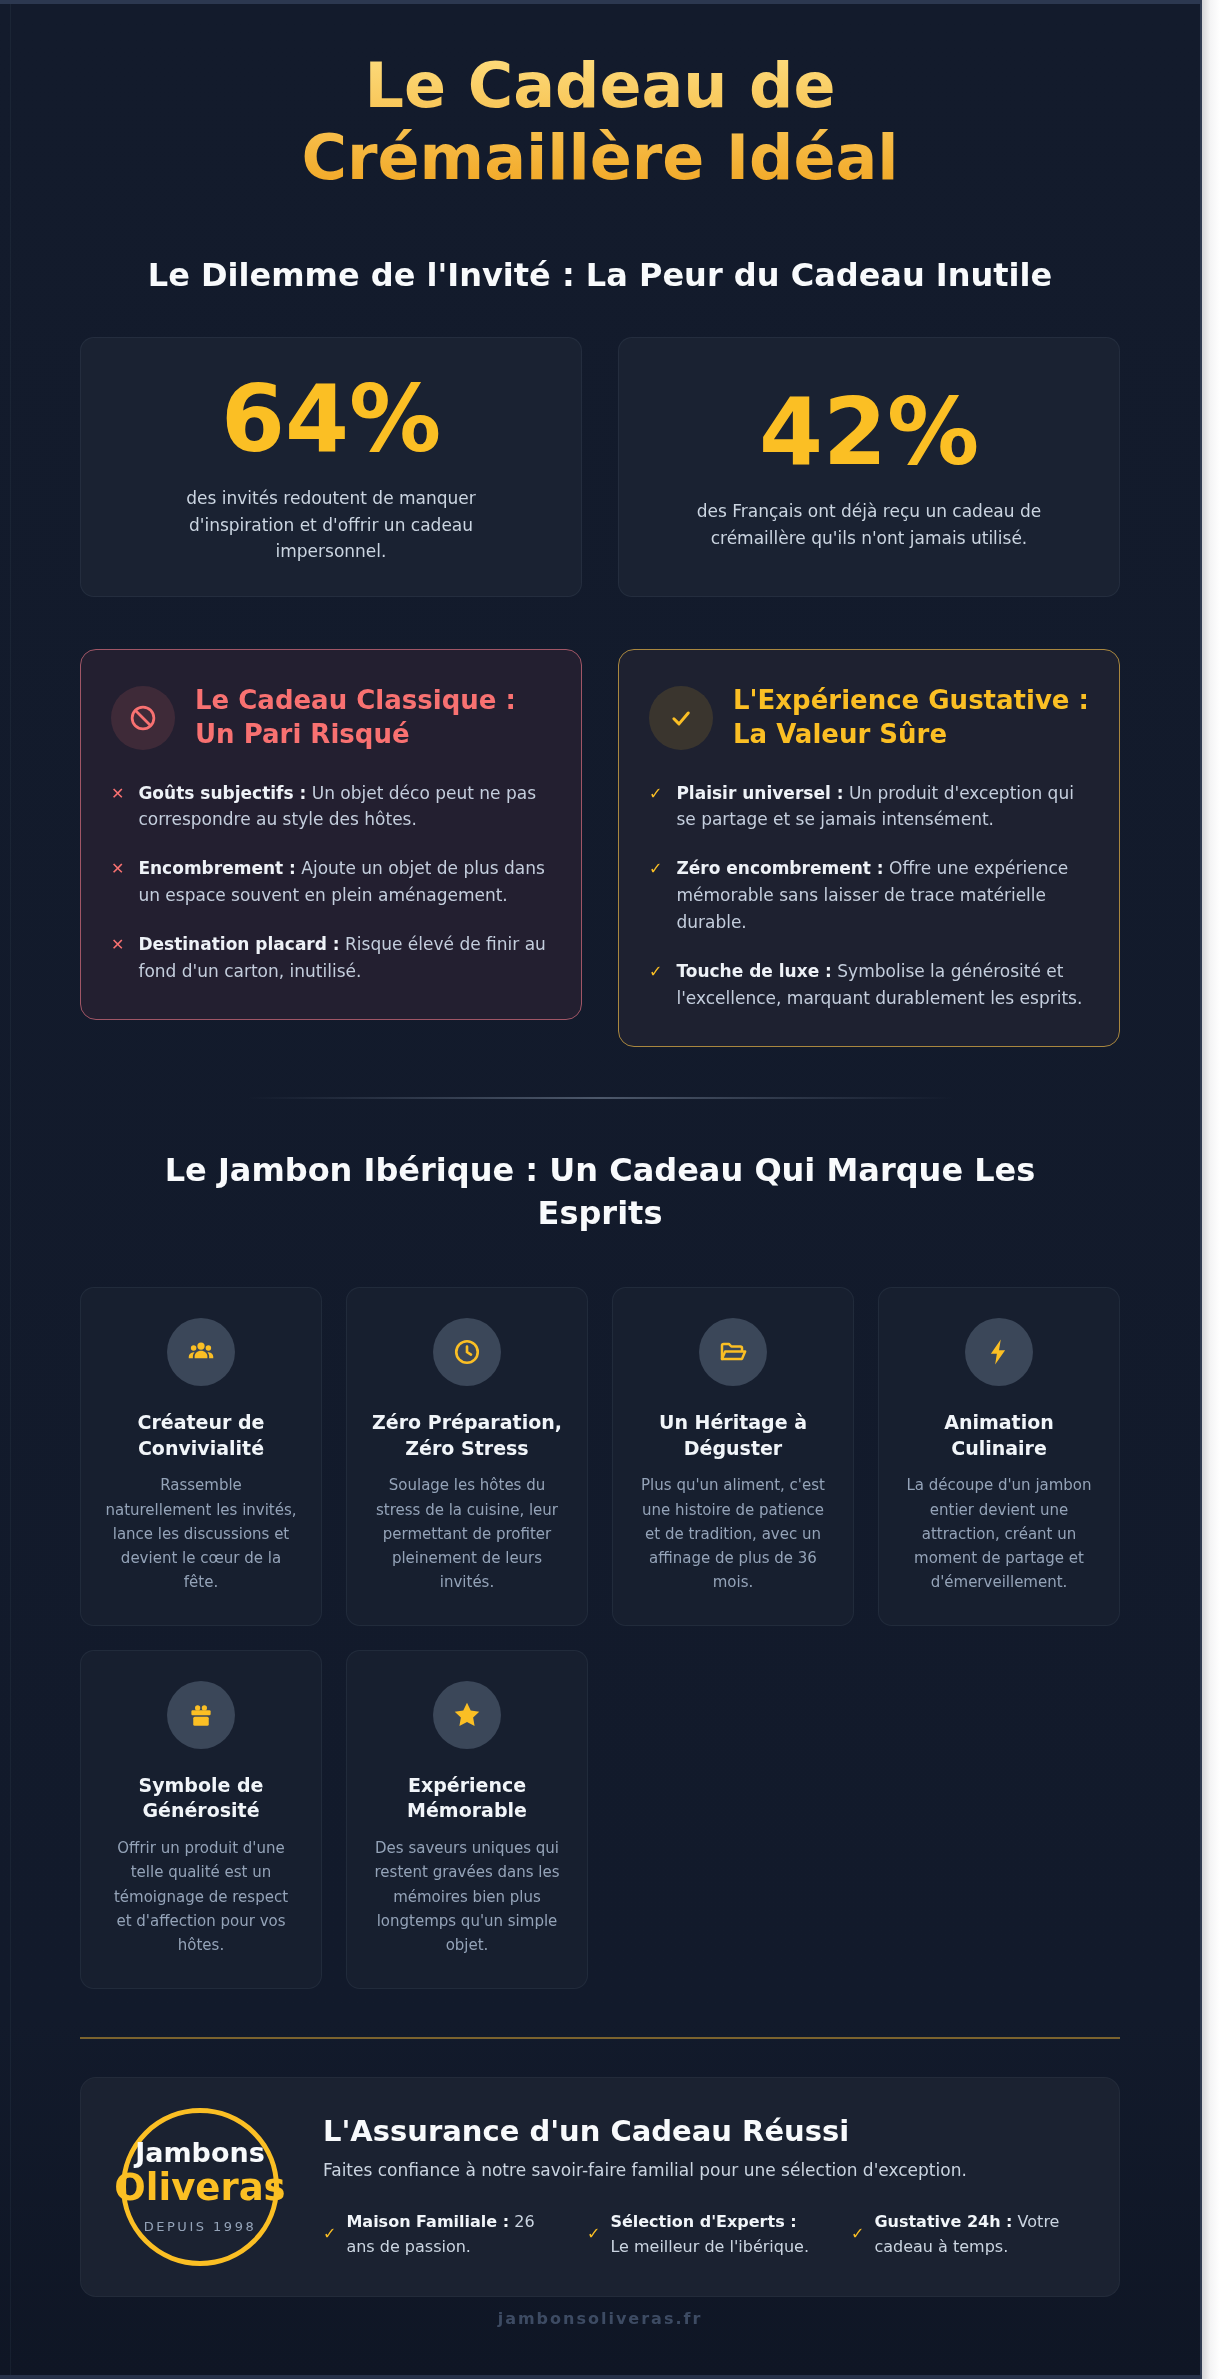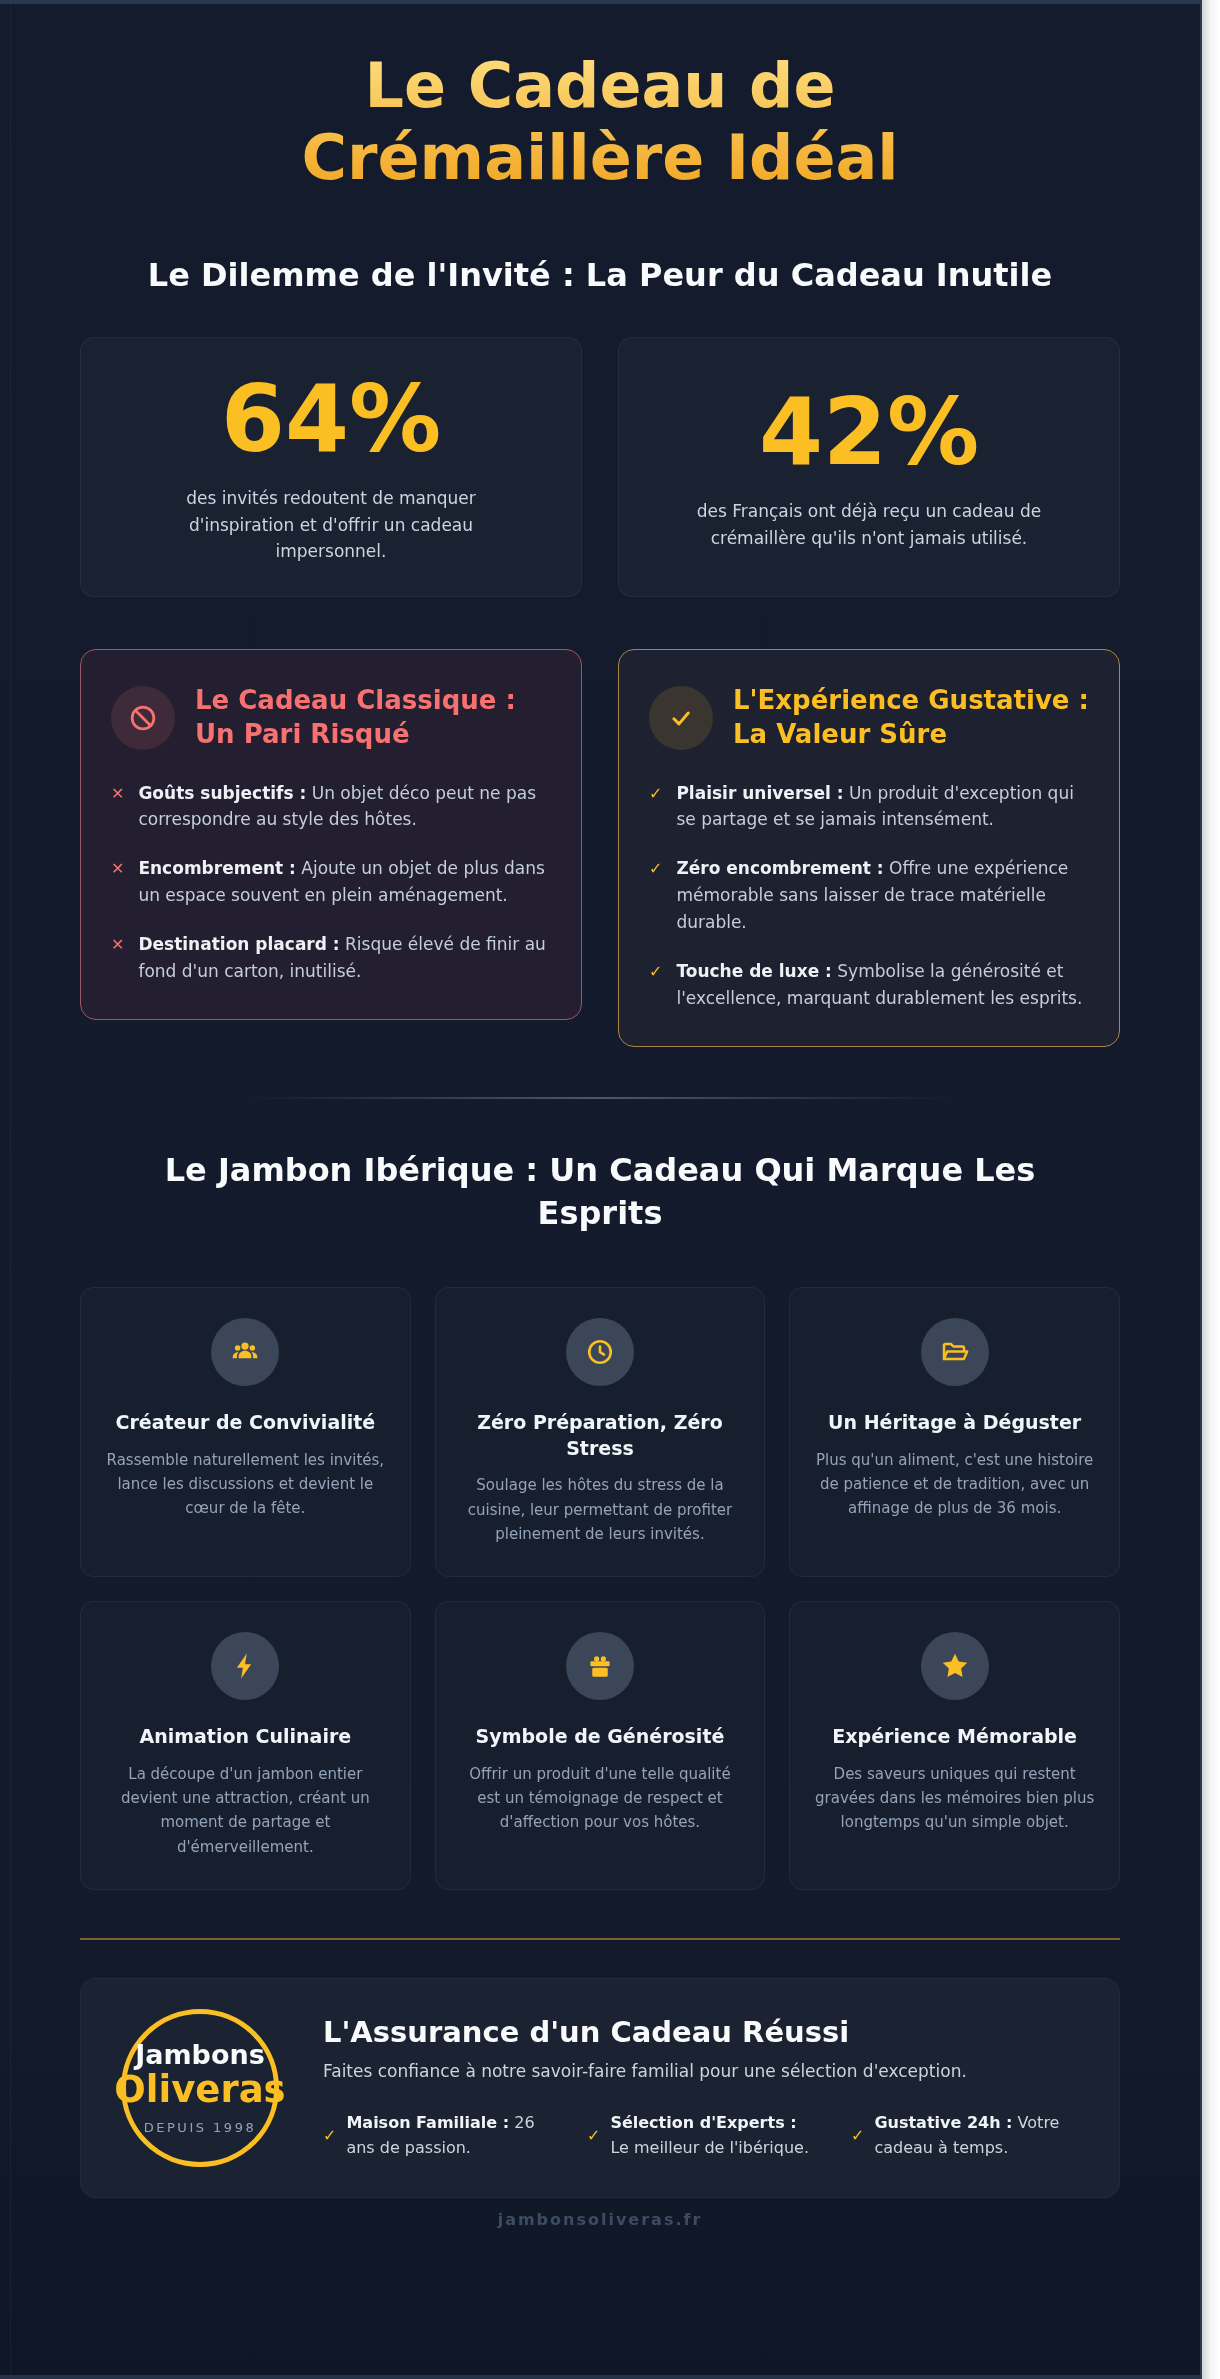--- a/index.html
+++ b/index.html
@@ -74,21 +74,21 @@
   ul.compare-list p { margin: 0; }
   ul.compare-list strong { color: #eef2f7; font-weight: 700; }
   
   .soft-divider {
     width: 68%; height: 2px; margin: 50px auto;
     background: linear-gradient(90deg, transparent, rgba(148,163,184,0.45), transparent);
   }
   .gold-divider { border: none; height: 2px; background: #96752f; opacity: 0.8; margin: 48px 0 0; }
   
   .features-heading { margin: 0 auto; max-width: 930px; }
-  .features-grid { display: grid; grid-template-columns: repeat(3, 1fr); gap: 24px; margin-top: 52px; }
+  .features-grid { display: grid; grid-template-columns: repeat(4, 1fr); gap: 24px; margin-top: 52px; }
   .feature-card {
     background: #171f2f; border: 1px solid rgba(148,163,184,0.09); border-radius: 14px;
     padding: 30px 24px; text-align: center;
   }
   .feature-icon-circle {
     width: 68px; height: 68px; border-radius: 50%; background: #3b4759;
     margin: 0 auto; display: flex; align-items: center; justify-content: center;
   }
   .feature-card h3 { margin: 24px 0 0; font-size: 19px; font-weight: 700; color: #f1f5f9; line-height: 1.35; }
   .feature-card p  { margin: 12px 0 0; font-size: 15px; line-height: 1.62; color: #94a3b8; }

